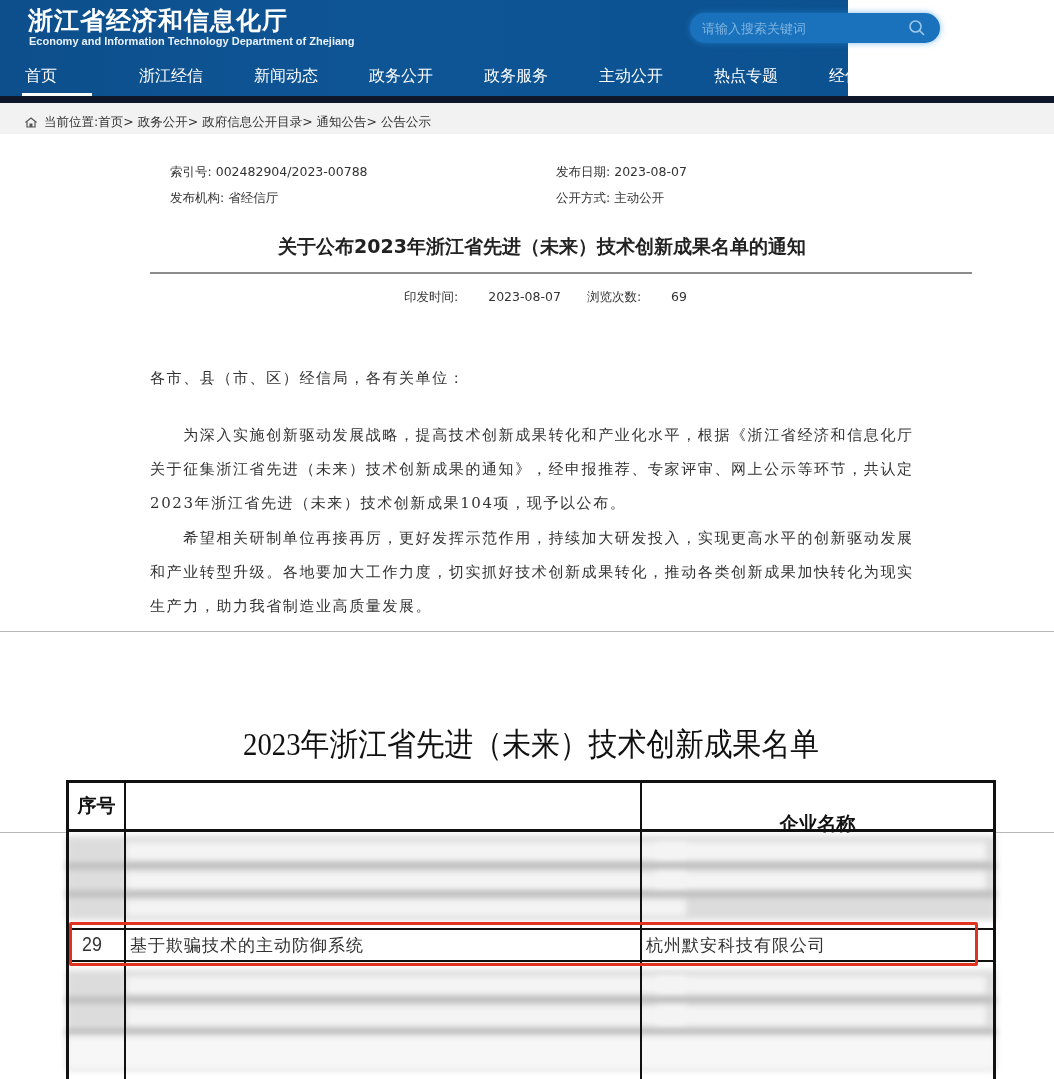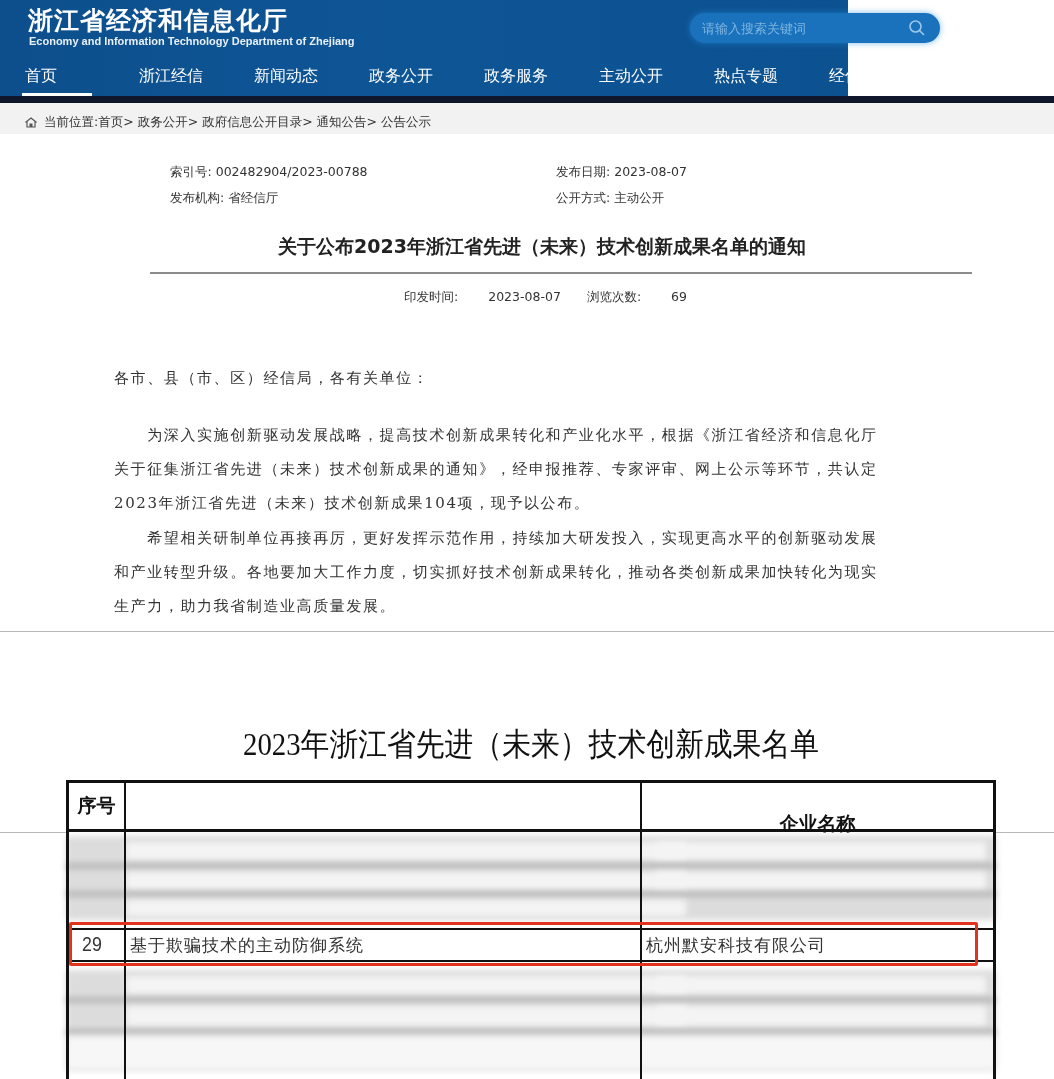--- a/index.html
+++ b/index.html
@@ -77,21 +77,21 @@
     font-size: 12.5px; color: #333; white-space: nowrap; padding-left: 37px;
   }
   .pub-line span + span { margin-left: 26px; }
 
   
   .para {
     position: absolute; left: 114px; width: 870px;
     font-family: "DejaVu Serif", "Liberation Serif", serif;
     font-size: 15px; color: #333; letter-spacing: 1.6px; line-height: 34px;
   }
-  .para-line { white-space: nowrap; height: 34px; }
+  .para-line { white-space: nowrap; height: 34px; margin-left: 36px; }
 
   .section-rule {
     position: absolute; left: 0; top: 631px; width: 1054px; height: 1px; background: #b8b8b8;
   }
 
   
   .list-title {
     position: absolute; left: 0; width: 1062px; top: 723px; text-align: center;
     font-family: "Liberation Serif", "DejaVu Serif", serif;
     font-size: 32px; color: #111; letter-spacing: 0px;

